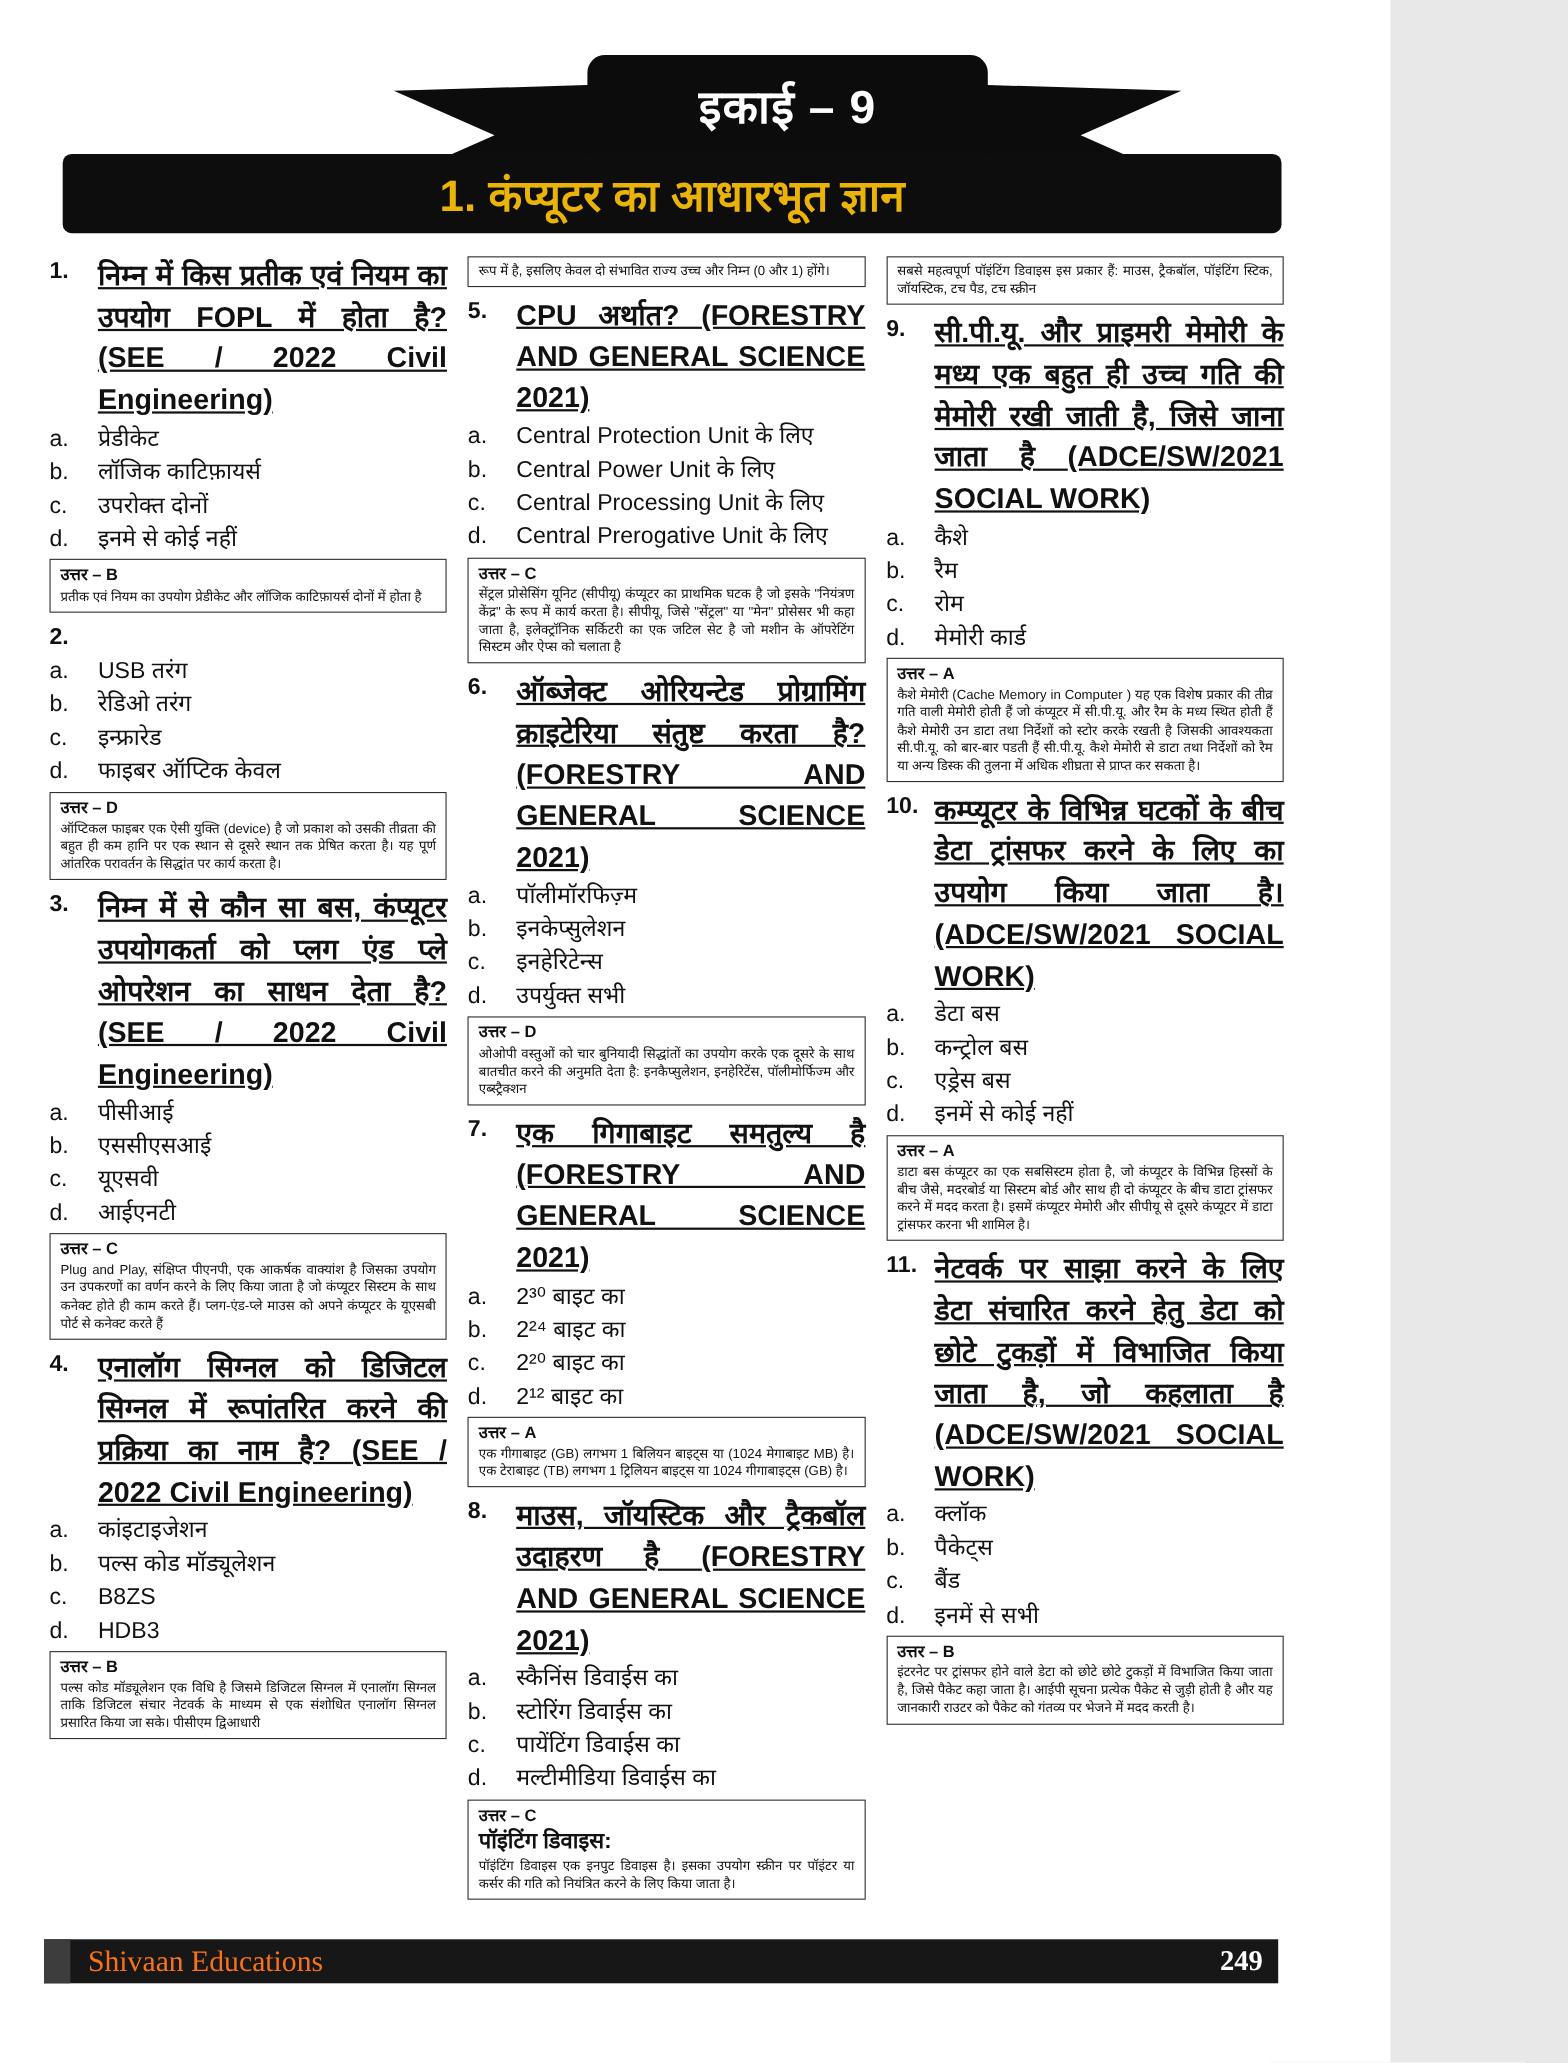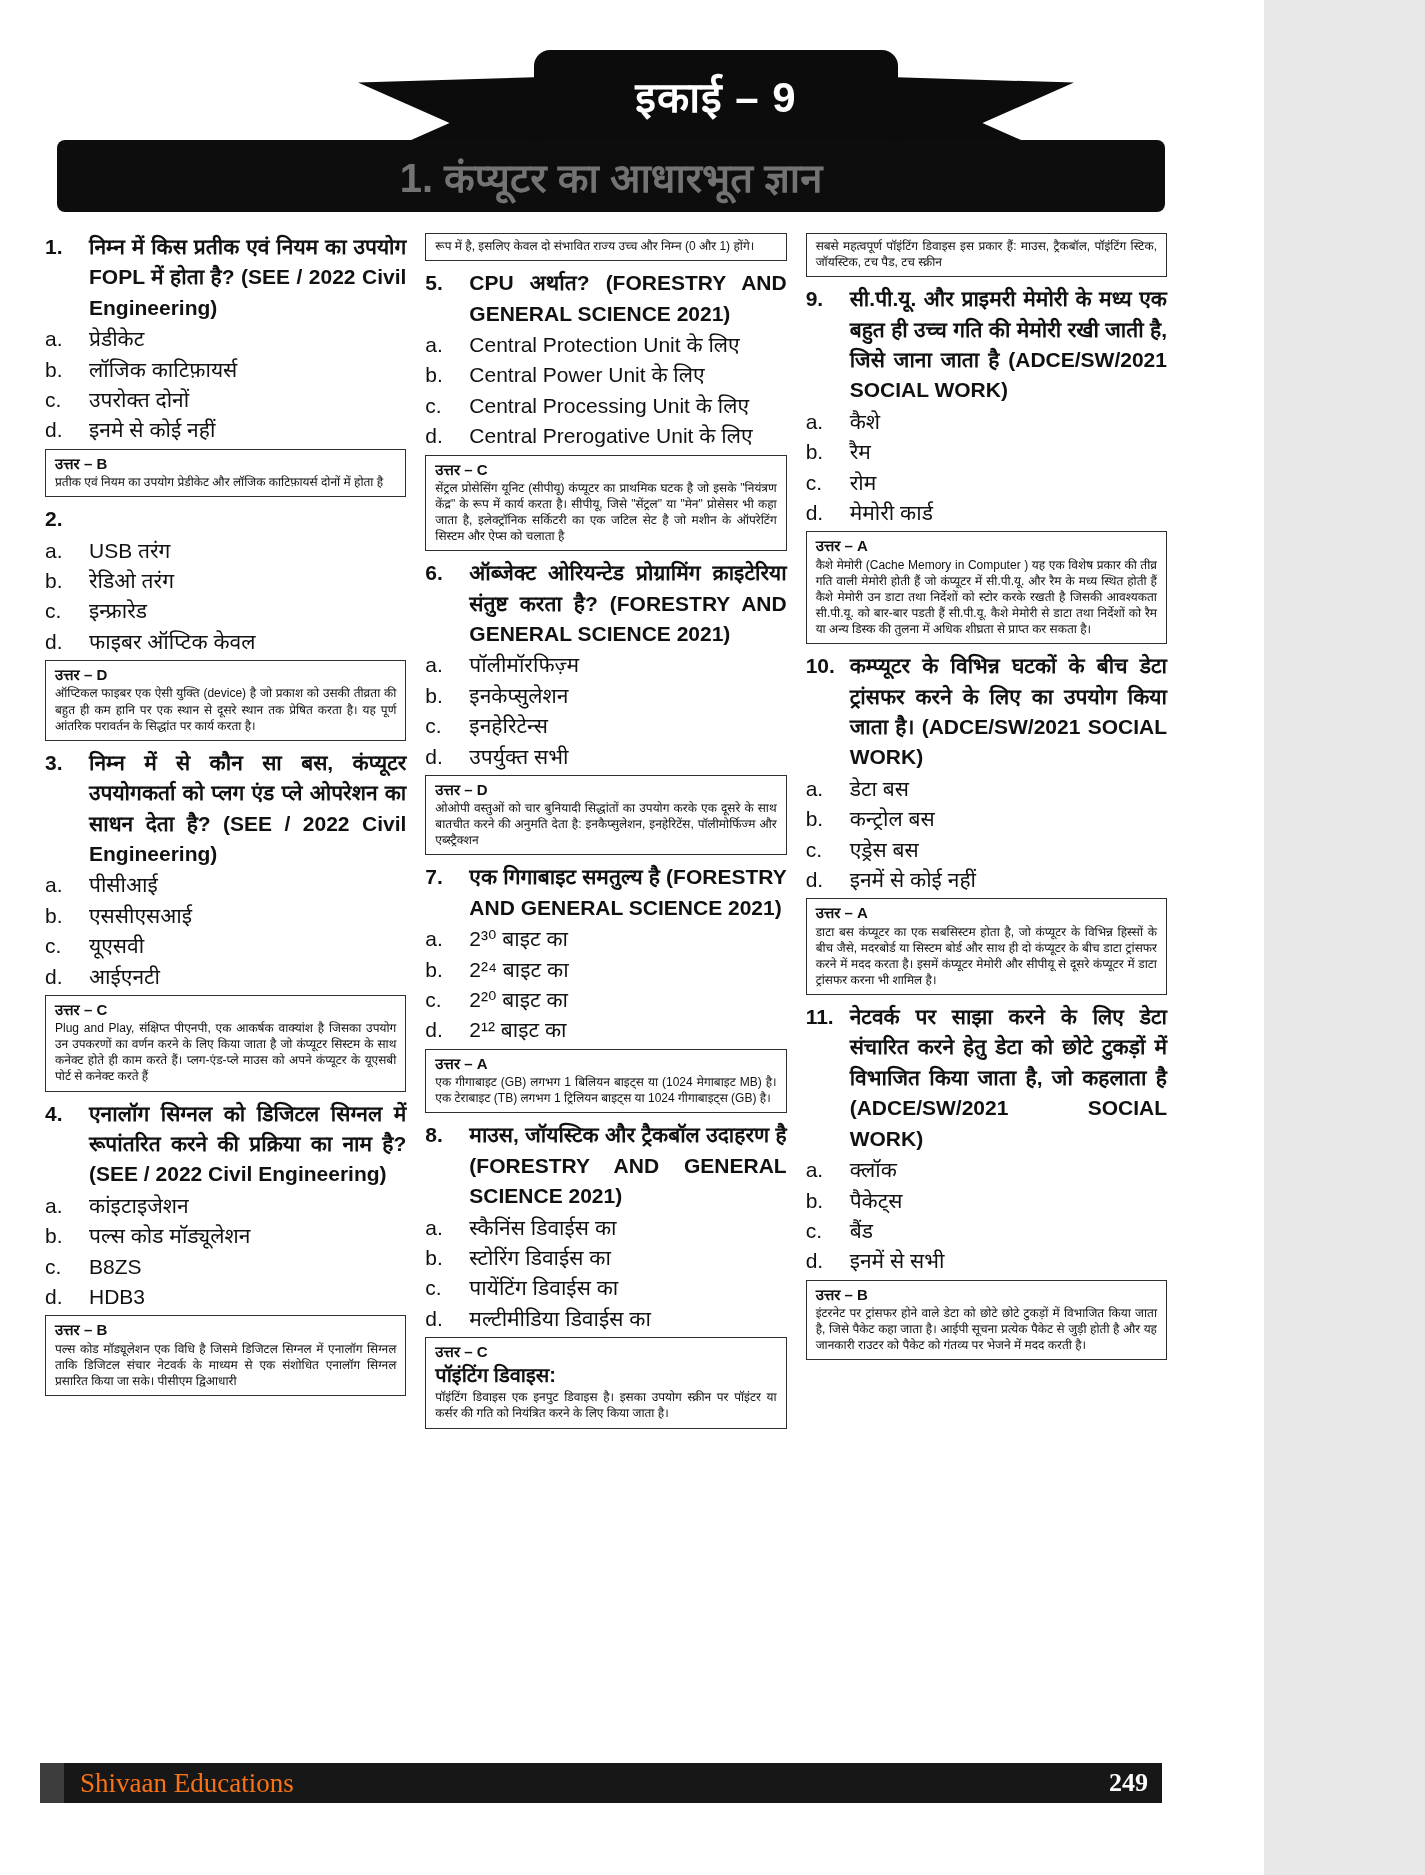--- a/index.html
+++ b/index.html
@@ -11,29 +11,29 @@
   .wing{position:absolute;top:26px;width:218px;height:94px;background:#0c0c0c;}
   .wing.left{left:0;clip-path:polygon(100% 0,0 7%,42% 50%,0 93%,100% 100%);}
   .wing.right{right:0;clip-path:polygon(0 0,100% 7%,58% 50%,100% 93%,0 100%);}
   .ribbon-center{position:absolute;left:176px;top:0;width:364px;height:90px;background:#0c0c0c;
     border-radius:16px 16px 6px 6px;display:flex;align-items:center;justify-content:center;}
   .ribbon-center .unit-text{color:#fff;font-size:42px;font-weight:bold;letter-spacing:1px;}
 
   
   .chapter-bar{position:absolute;left:57px;top:140px;width:1108px;height:72px;background:#0d0d0d;
     border-radius:8px;display:flex;align-items:center;justify-content:center;}
-  .chapter-bar .chapter-text{color:#737373;font-size:40px;font-weight:bold;}
+  .chapter-bar .chapter-text{color:#eab308;font-size:40px;font-weight:bold;}
 
   
   .columns{position:absolute;left:45px;top:229px;width:1122px;display:flex;gap:19px;}
   .column{flex:1;min-width:0;color:#111;}
 
   .q{display:grid;grid-template-columns:44px 1fr;margin:3px 0 1px 0;}
   .qnum{font-weight:bold;font-size:21px;line-height:1.45;}
-  .qtext{font-weight:bold;font-size:21px;line-height:1.45;text-align:justify;}
+  .qtext{font-weight:bold;font-size:26px;line-height:1.45;text-align:justify;text-decoration:underline;}
   .qtag{font-weight:bold;}
 
   .opt{display:grid;grid-template-columns:44px 1fr;margin:1px 0;}
   .okey{font-size:21px;line-height:1.4;}
   .otext{font-size:21px;line-height:1.4;}
 
   .ans{border:1.5px solid #2e2e2e;padding:4px 9px 6px 9px;margin:4px 0 7px 0;background:#fff;}
   .ans-label{font-weight:bold;font-size:15px;line-height:1.35;}
   .ans-subtitle{font-weight:bold;font-size:20px;line-height:1.35;}
   .ans-text{font-size:12px;line-height:1.34;text-align:justify;}

